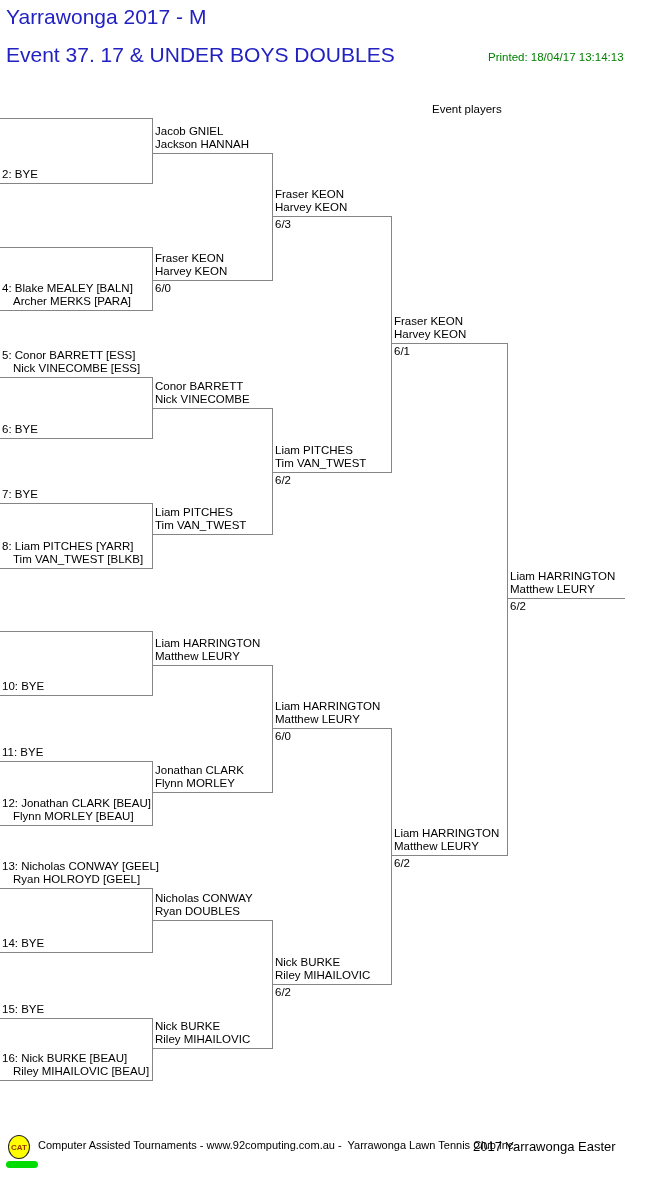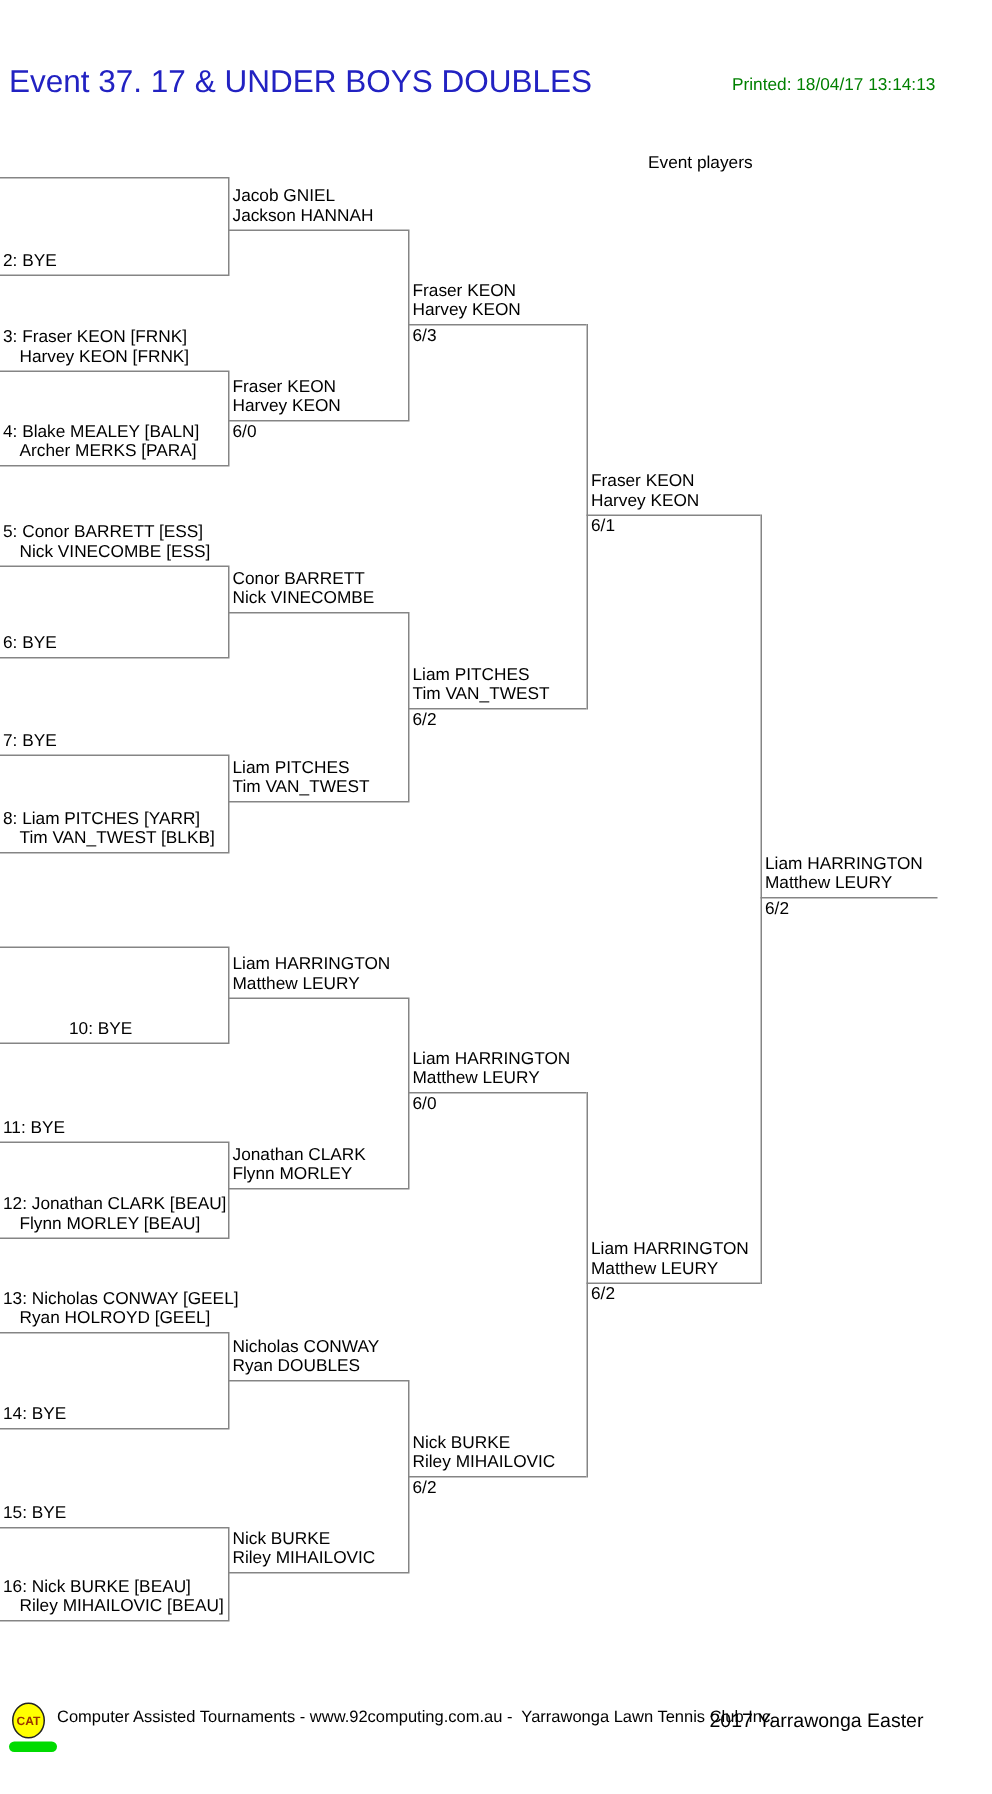--- a/index.html
+++ b/index.html
@@ -60,20 +60,21 @@
   .green-bar {
     position: absolute; left: 6px; top: 1161px;
     width: 32px; height: 7px; border-radius: 4px;
     background: var(--bar-green, #00db00);
   }
 </style>
 </head>
 <body>
 
 <div class="page">
+  <div class="title">Yarrawonga 2017 - M</div>
   <div class="event">Event 37. 17 &amp; UNDER BOYS DOUBLES</div>
   <div class="printed">Printed: 18/04/17 13:14:13</div>
   <div class="seeded">Event players</div>
 
   <div id="bracket">
       <div class="line" style="left: 0px; top: 118px; width: 152px; height: 1px;"></div>
       <div class="line" style="left: 0px; top: 183px; width: 152px; height: 1px;"></div>
       <div class="line" style="left: 152px; top: 118px; width: 1px; height: 66px;"></div>
       <div class="line" style="left: 0px; top: 247px; width: 152px; height: 1px;"></div>
       <div class="line" style="left: 0px; top: 310px; width: 152px; height: 1px;"></div>
@@ -92,43 +93,39 @@
       <div class="line" style="left: 152px; top: 761px; width: 1px; height: 65px;"></div>
       <div class="line" style="left: 0px; top: 888px; width: 152px; height: 1px;"></div>
       <div class="line" style="left: 0px; top: 952px; width: 152px; height: 1px;"></div>
       <div class="line" style="left: 152px; top: 888px; width: 1px; height: 65px;"></div>
       <div class="line" style="left: 0px; top: 1018px; width: 152px; height: 1px;"></div>
       <div class="line" style="left: 0px; top: 1080px; width: 152px; height: 1px;"></div>
       <div class="line" style="left: 152px; top: 1018px; width: 1px; height: 63px;"></div>
       <div class="tblock" style="left: 2px; top: 168px;">
         <div>2: BYE</div>
       </div>
-      <div class="tblock" style="left: 2px; top: 219px;">
-        <div>3: Fraser KEON [FRNK]</div>
-        <div class="indent">Harvey KEON [FRNK]</div>
-      </div>
       <div class="tblock" style="left: 2px; top: 282px;">
         <div>4: Blake MEALEY [BALN]</div>
         <div class="indent">Archer MERKS [PARA]</div>
       </div>
       <div class="tblock" style="left: 2px; top: 349px;">
         <div>5: Conor BARRETT [ESS]</div>
         <div class="indent">Nick VINECOMBE [ESS]</div>
       </div>
       <div class="tblock" style="left: 2px; top: 423px;">
         <div>6: BYE</div>
       </div>
       <div class="tblock" style="left: 2px; top: 488px;">
         <div>7: BYE</div>
       </div>
       <div class="tblock" style="left: 2px; top: 540px;">
         <div>8: Liam PITCHES [YARR]</div>
         <div class="indent">Tim VAN_TWEST [BLKB]</div>
       </div>
-      <div class="tblock" style="left: 2px; top: 680px; margin-left: 44px;">
+      <div class="tblock" style="left: 2px; top: 680px;">
         <div>10: BYE</div>
       </div>
       <div class="tblock" style="left: 2px; top: 746px;">
         <div>11: BYE</div>
       </div>
       <div class="tblock" style="left: 2px; top: 797px;">
         <div>12: Jonathan CLARK [BEAU]</div>
         <div class="indent">Flynn MORLEY [BEAU]</div>
       </div>
       <div class="tblock" style="left: 2px; top: 860px;">

